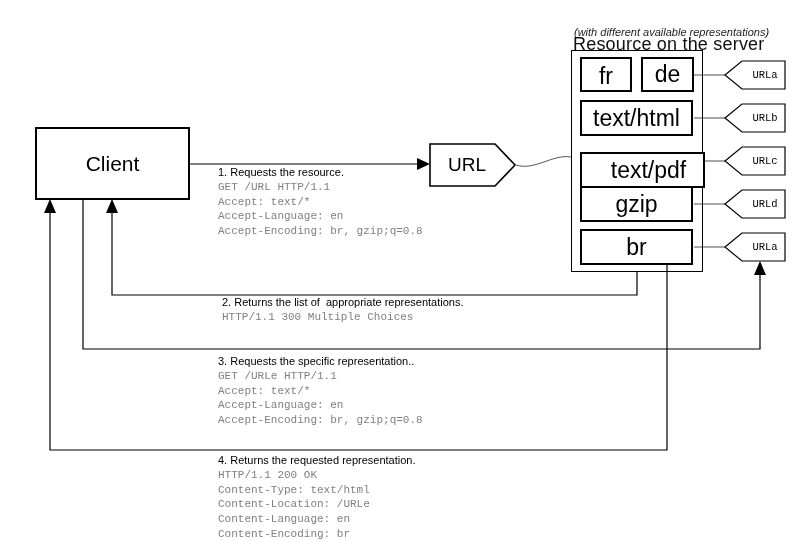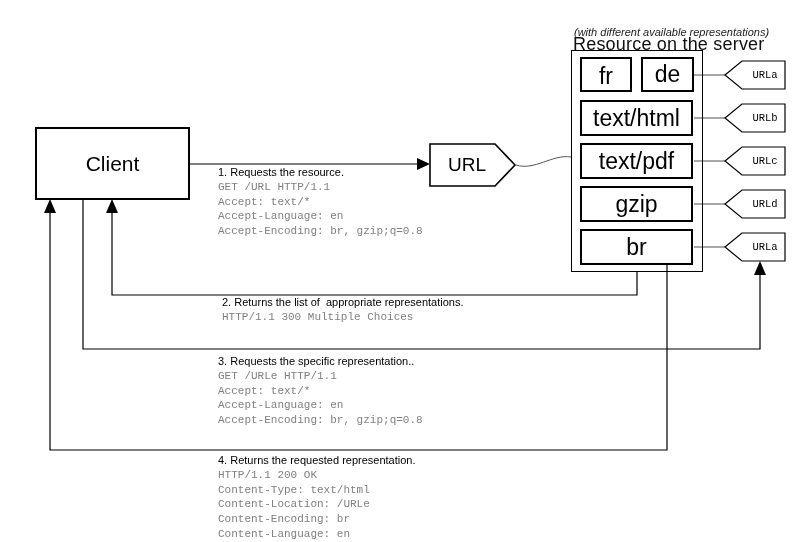--- a/index.html
+++ b/index.html
@@ -14,21 +14,21 @@
   }
   #client-box{left:35px;top:127px;width:151px;height:69px;font-size:21px;}
   #server-box{
     position:absolute;left:571px;top:50px;width:130px;height:220px;
     border:1px solid #000;background:transparent;
   }
   .rep-box{font-size:23px;}
   #rep-fr{left:580px;top:57px;width:48px;height:31px;align-items:flex-end;}
   #rep-de{left:641px;top:57px;width:49px;height:31px;}
   #rep-html{left:580px;top:100px;width:109px;height:32px;}
-  #rep-pdf{left:580px;top:143px;width:109px;height:32px;}
+  #rep-pdf{left:580px;top:152px;width:109px;height:32px;padding-left:12px;}
   #rep-gzip{left:580px;top:186px;width:109px;height:32px;}
   #rep-br{left:580px;top:229px;width:109px;height:32px;}
   #page-title{
     position:absolute;left:573px;top:6px;font-size:18px;color:#111;
     white-space:nowrap;letter-spacing:0.2px;margin-top:28px;
   }
   #page-subtitle{
     position:absolute;left:574px;top:26px;font-size:11px;font-style:italic;
     color:#222;white-space:nowrap;
   }
@@ -173,15 +173,15 @@
   <div class="msg-line">Accept: text/*</div>
   <div class="msg-line">Accept-Language: en</div>
   <div class="msg-line">Accept-Encoding: br, gzip;q=0.8</div>
 </div>
 
 <div id="msg-4" class="msg-block">
   <div class="msg-heading">4. Returns the requested representation.</div>
   <div class="msg-line">HTTP/1.1 200 OK</div>
   <div class="msg-line">Content-Type: text/html</div>
   <div class="msg-line">Content-Location: /URLe</div>
+  <div class="msg-line">Content-Language: en</div>
   <div class="msg-line">Content-Encoding: br</div>
-  <div class="msg-line">Content-Language: en</div>
 </div>
 
 </body></html>

